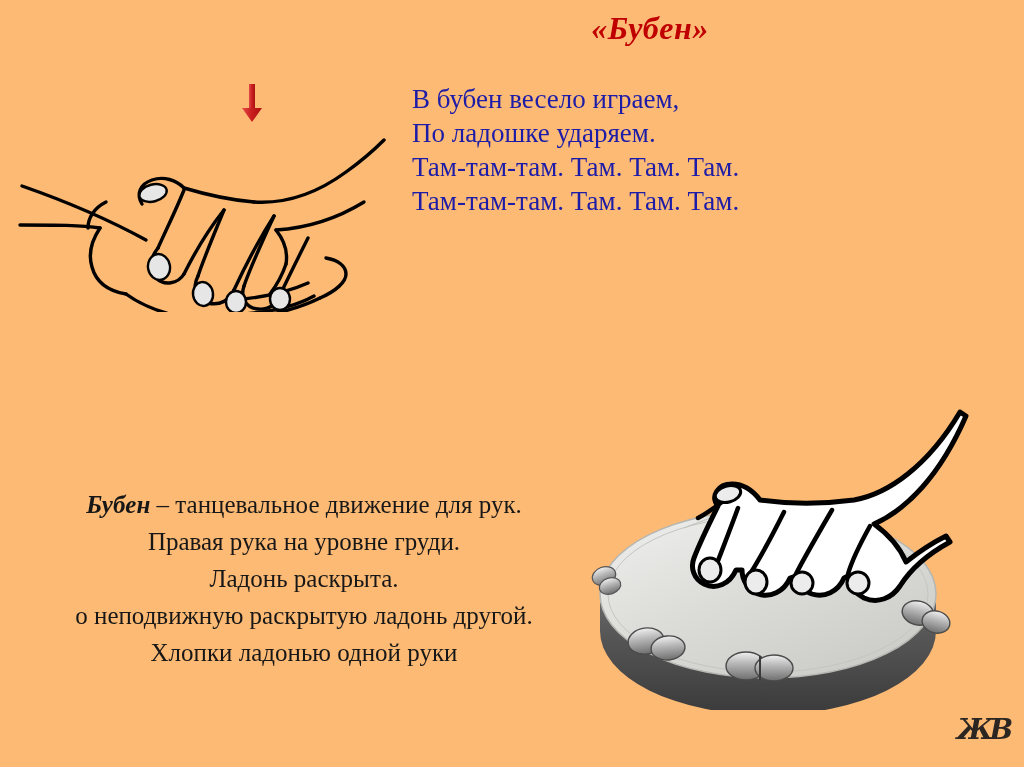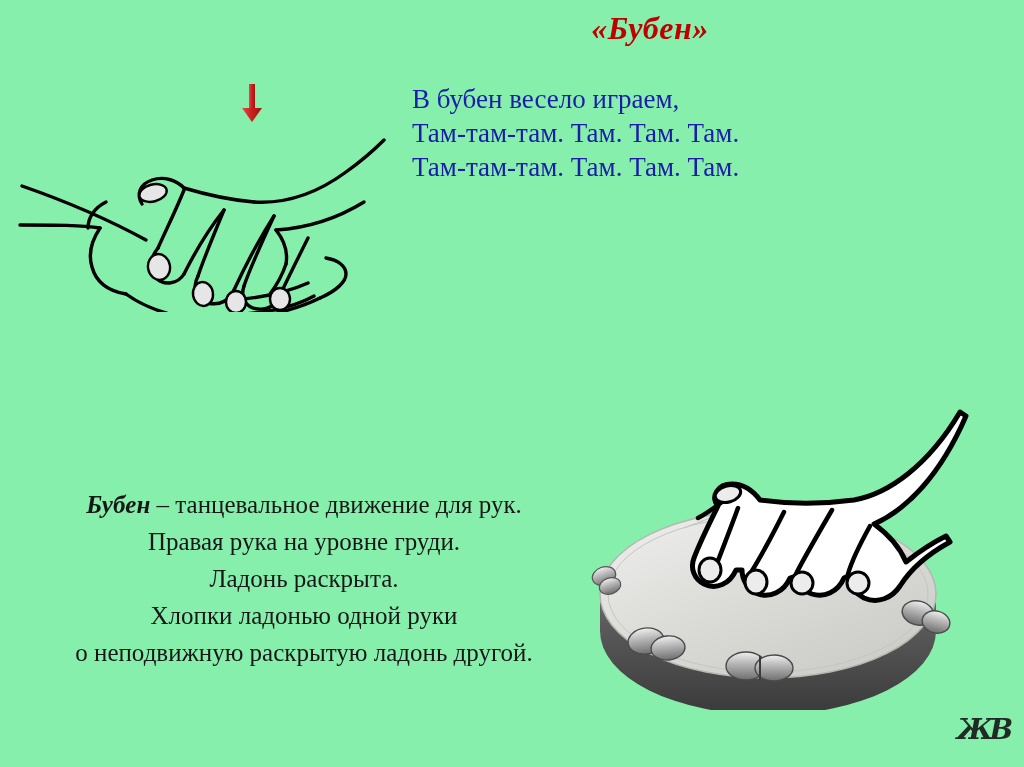--- a/index.html
+++ b/index.html
@@ -12,21 +12,21 @@
     width: 1024px;
     height: 767px;
     position: relative;
     overflow: hidden;
     font-family: "Liberation Serif", "DejaVu Serif", serif;
   }
 
   .slide {
     position: absolute;
     inset: 0;
-    background: #86efac;
+    background: #fdba74;
   }
 
   
   #slide-title {
     position: absolute;
     left: 430px;
     top: 8px;
     width: 440px;
     text-align: center;
     font-size: 32px;
@@ -118,30 +118,31 @@
 </style>
 </head>
 <body>
 
 <div class="slide">
 
   <div id="slide-title">«Бубен»</div>
 
   <div id="poem">
     <span class="poem-line">В бубен весело играем,</span>
+    <span class="poem-line">По ладошке ударяем.</span>
     <span class="poem-line">Там-там-там. Там. Там. Там.</span>
     <span class="poem-line">Там-там-там. Там. Там. Там.</span>
   </div>
 
   <div id="description">
     <span class="desc-line"><span class="term">Бубен</span><span> – танцевальное движение для рук.</span></span>
     <span class="desc-line">Правая рука на уровне груди.</span>
     <span class="desc-line">Ладонь раскрыта.</span>
+    <span class="desc-line">о неподвижную раскрытую ладонь другой.</span>
     <span class="desc-line">Хлопки ладонью одной руки</span>
-    <span class="desc-line">о неподвижную раскрытую ладонь другой.</span>
   </div>
 
   <div id="clap-illustration">
     <svg width="380" height="250" viewBox="0 0 380 250" xmlns="http://www.w3.org/2000/svg">
       <g fill="none" stroke="#000000" stroke-width="3.4" stroke-linecap="round" stroke-linejoin="round">
 
         <path d="M14 124 C 60 140, 105 160, 138 178"></path>
 
         <path d="M12 163 C 48 163, 74 163, 92 166"></path>
         <path d="M92 166 C 84 178, 80 192, 84 205 C 88 220, 100 229, 118 232"></path>

